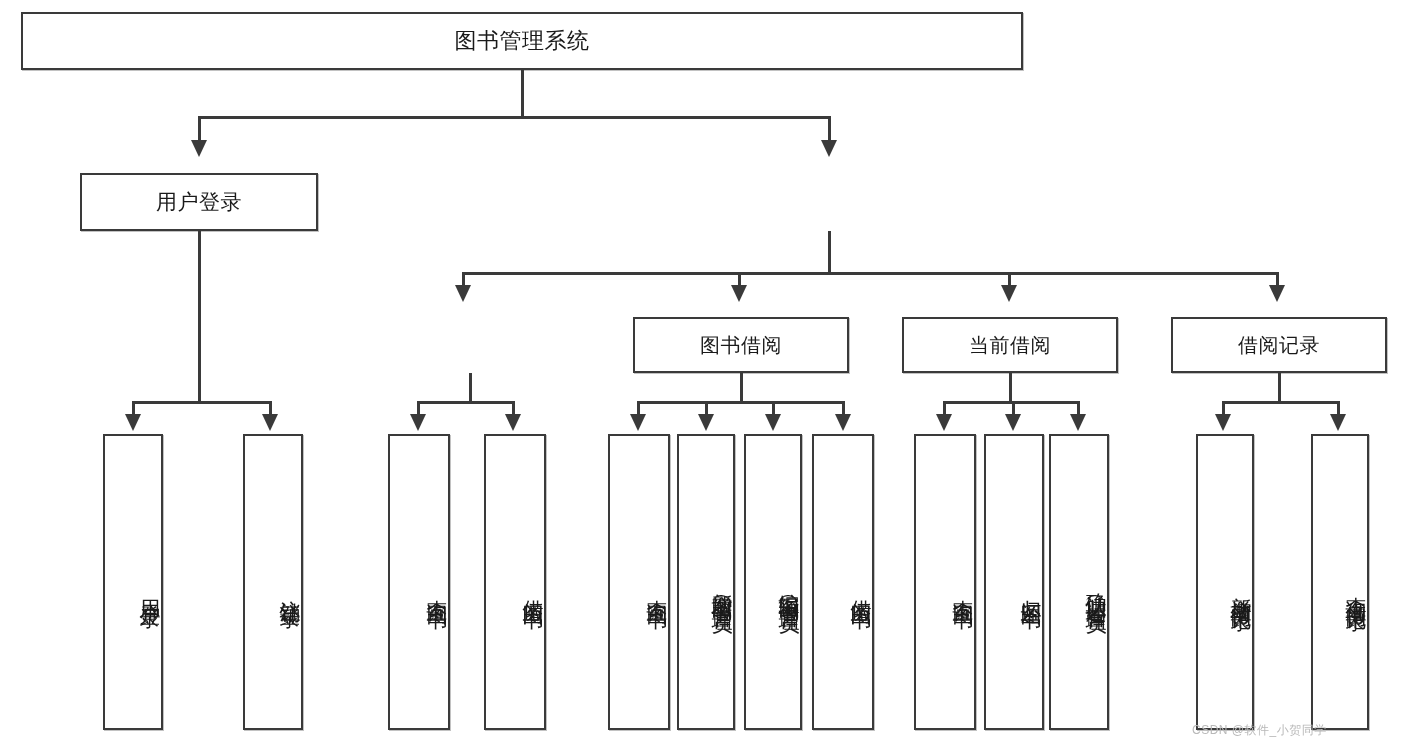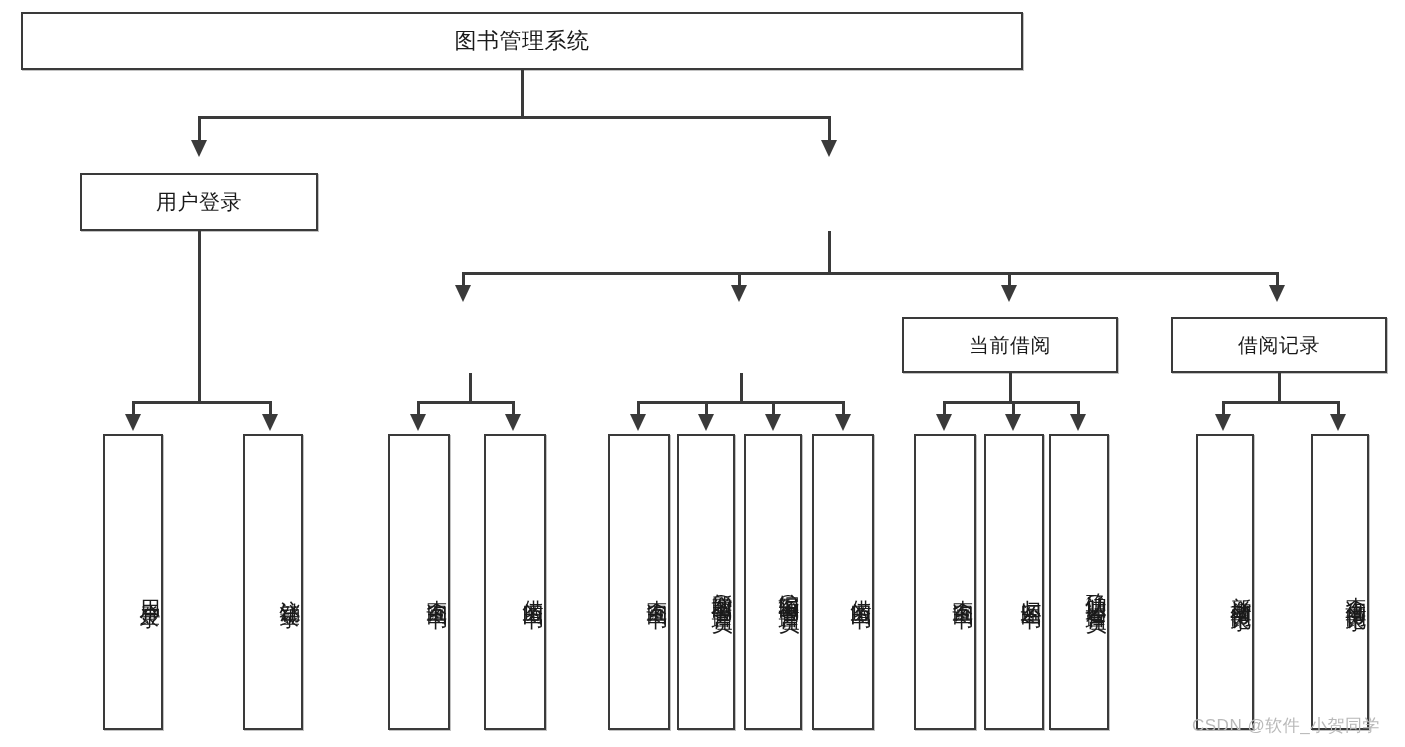--- a/index.html
+++ b/index.html
@@ -66,23 +66,24 @@
     width: 0;
     height: 0;
     border-left: 8px solid transparent;
     border-right: 8px solid transparent;
     border-top: 17px solid #3a3a3a;
   }
   
   #watermark {
     position: absolute;
     color: #b9b9b9;
-    font-size: 17px;
+    font-size: 12px;
     white-space: nowrap;
     letter-spacing: 0.5px;
+    margin-top: 8px;
   }
 </style>
 </head>
 <body>
 
 <div id="canvas">
 
   <div class="node root" style="left:21px; top:12px; width:1002px; height:58px;">
     <span>图书管理系统</span>
   </div>
@@ -117,20 +118,23 @@
 
   <div class="vline" style="left:738px; top:272px; width:3px; height:16px;"></div>
   <div class="arrow" style="left:731px; top:285px;"></div>
 
   <div class="vline" style="left:1008px; top:272px; width:3px; height:16px;"></div>
   <div class="arrow" style="left:1001px; top:285px;"></div>
 
   <div class="vline" style="left:1276px; top:272px; width:3px; height:16px;"></div>
   <div class="arrow" style="left:1269px; top:285px;"></div>
 
+  <div class="node level3" style="left:633px; top:317px; width:216px; height:56px;">
+    <span>图书借阅</span>
+  </div>
   <div class="node level3" style="left:1171px; top:317px; width:216px; height:56px;">
     <span>借阅记录</span>
   </div>
   <div class="node level3" style="left:902px; top:317px; width:216px; height:56px;">
     <span>当前借阅</span>
   </div>
 
   <div class="vline" style="left:469px; top:373px; width:3px; height:30px;"></div>
   <div class="hline" style="left:417px; top:401px; width:98px; height:3px;"></div>
   <div class="vline" style="left:417px; top:401px; width:3px; height:16px;"></div>

